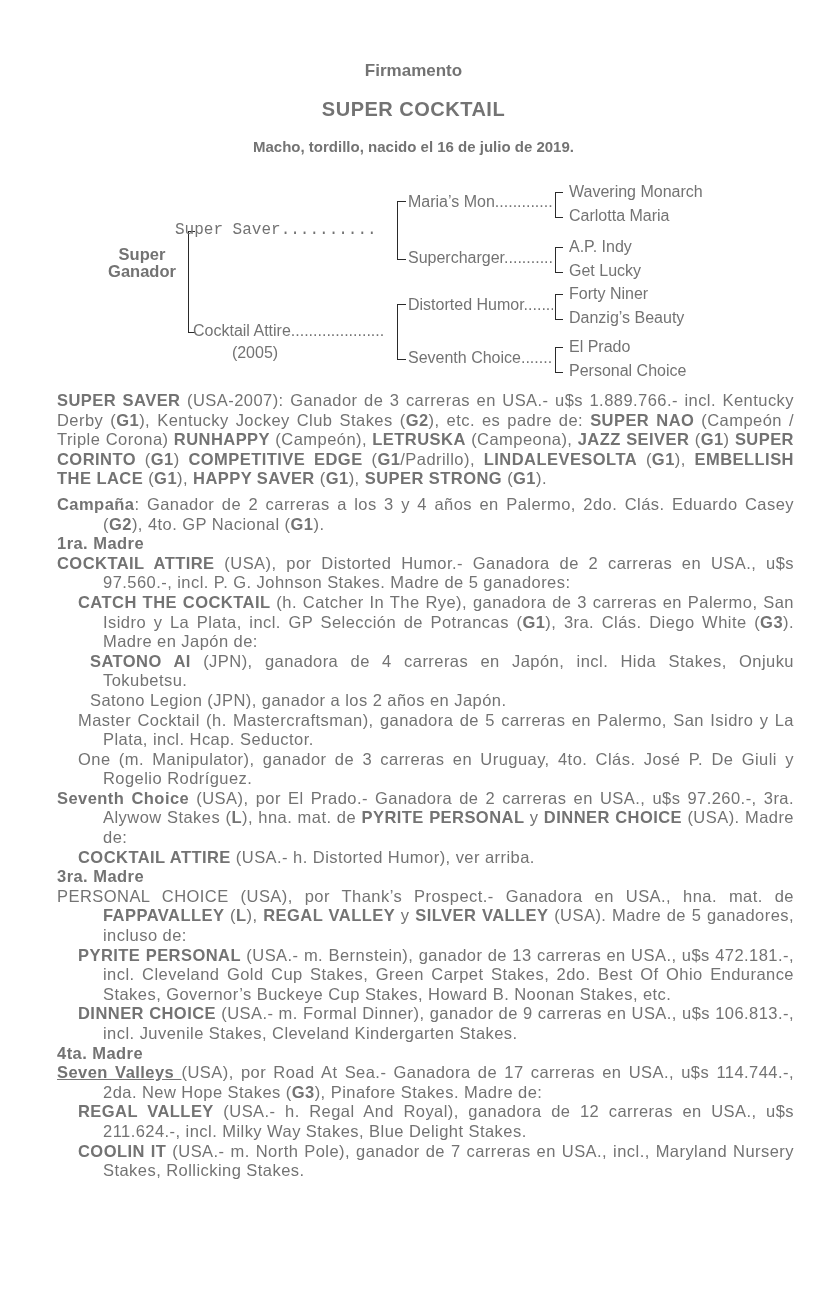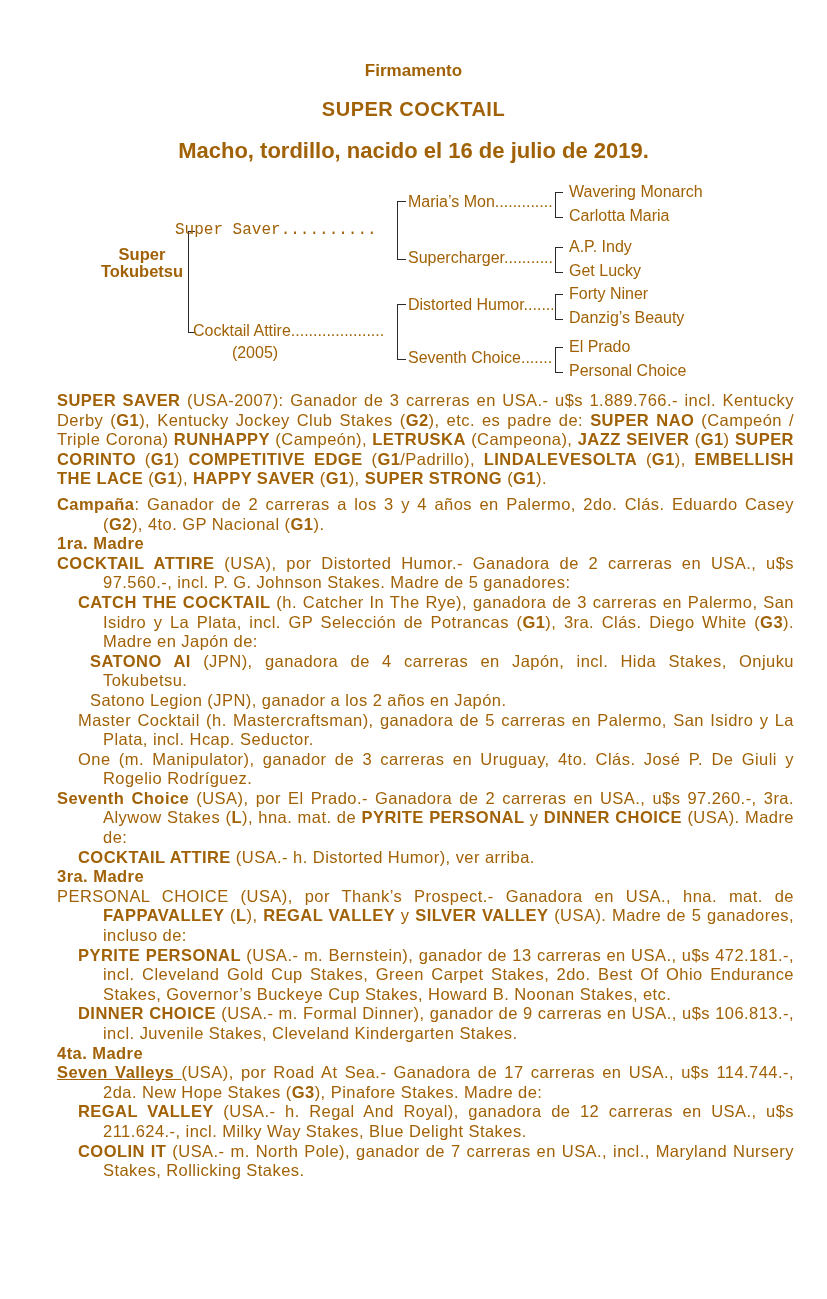--- a/index.html
+++ b/index.html
@@ -1,24 +1,24 @@
 <!DOCTYPE html>
 <html><head>
 <meta charset="utf-8">
 <title>Catalog Page</title>
 <style>
   html,body{margin:0;padding:0;background:#ffffff;}
-  .page{position:relative;width:827px;height:1299px;background:#fff;color:#a16207;
+  .page{position:relative;width:827px;height:1299px;background:#fff;color:#737373;
         font-family:"Liberation Sans", sans-serif;overflow:hidden;}
 
   
   .hline{position:absolute;left:0;right:0;text-align:center;font-weight:700;white-space:nowrap;}
   .h-breeder{top:61px;font-size:17px;}
   .h-name{top:98px;font-size:20px;letter-spacing:0.5px;}
-  .h-desc{top:138px;font-size:22px;}
+  .h-desc{top:138px;font-size:15px;}
 
   
   .tree{position:absolute;left:0;top:180px;width:827px;height:212px;font-size:16px;}
   .tree .node{position:absolute;white-space:nowrap;overflow:hidden;line-height:17px;}
   .subject{left:92px;top:66px;width:100px;text-align:center;font-weight:700;font-size:16.5px;line-height:22px;}
   .sire{left:175px;top:42px;width:202px;font-family:Liberation Mono, monospace;}
   .dam{left:193px;top:142px;width:202px;}
   .damyear{left:200px;top:164px;width:110px;text-align:center;}
   .g2{left:408px;width:145px;}
   .g2-0{top:13px;} .g2-1{top:69px;} .g2-2{top:116px;} .g2-3{top:169px;}
@@ -49,21 +49,21 @@
 <div class="page">
 
   <div class="hline h-breeder">Firmamento</div>
   <div class="hline h-name">SUPER COCKTAIL</div>
   <div class="hline h-desc">Macho, tordillo, nacido el 16 de julio de 2019.</div>
 
   <div class="tree">
 
     <div class="node subject">
       <div>Super</div>
-      <div>Tokubetsu</div>
+      <div>Ganador</div>
     </div>
 
     <div class="brk b0"></div>
 
     <div class="node sire"><span>Super Saver</span><span>........................</span></div>
     <div class="node dam"><span>Cocktail Attire</span><span>.....................</span></div>
     <div class="node damyear">(2005)</div>
 
     <div class="brk b1"></div>
     <div class="brk b2"></div>

